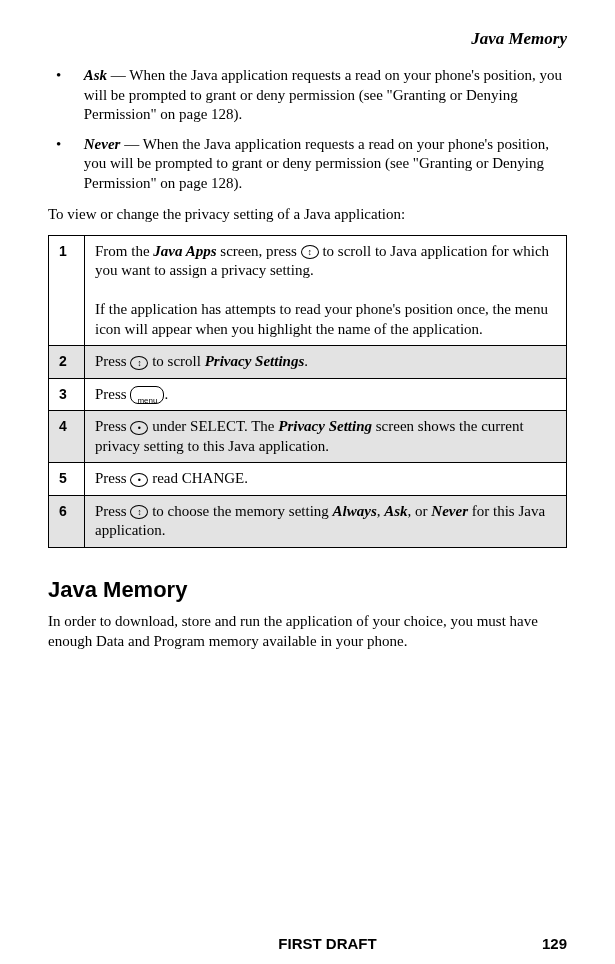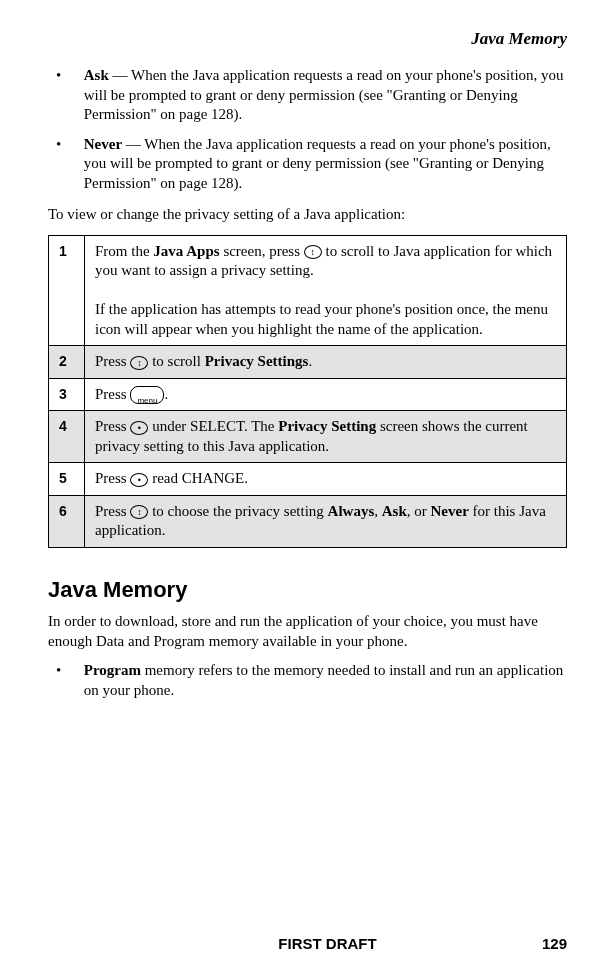--- a/index.html
+++ b/index.html
@@ -71,21 +71,21 @@
       position: absolute;
       bottom: 30px;
       left: 48px;
       right: 48px;
       font-weight: bold;
       font-family: Arial, Helvetica, sans-serif;
       font-size: 15px;
     }
     .footer .draft { position: absolute; left: 50%; transform: translateX(-50%); margin-left: 20px; }
     .footer .pnum { position: absolute; right: 0; }
-    .b { font-weight: bold; }
+    .b { font-weight: bold; font-style: italic; }
   </style>
 </head>
 <body>
 
 <div class="hdr">Java Memory</div>
 
 <ul class="top">
   <li>
     <span class="bul">•</span>
     <span class="bultxt">
@@ -132,34 +132,28 @@
   </tr>
   <tr>
     <td class="num">5</td>
     <td>
       <span>Press </span><span class="icon">•</span><span> read CHANGE.</span>
     </td>
   </tr>
   <tr class="shade">
     <td class="num">6</td>
     <td>
-      <span>Press </span><span class="icon">↕</span><span> to choose the privacy setting </span><span class="b">Always</span><span>, </span><span class="b">Ask</span><span>, or </span><span class="b">Never</span><span> for this Java application.</span>
+      <span>Press </span><span class="icon">↕</span><span> to choose the memory setting </span><span class="b">Always</span><span>, </span><span class="b">Ask</span><span>, or </span><span class="b">Never</span><span> for this Java application.</span>
     </td>
   </tr>
 </tbody>
   </table>
 
 <h2 class="sec">Java Memory</h2>
 <p class="para">In order to download, store and run the application of your choice, you must have enough Data and Program memory available in your phone.</p>
 
 <ul class="top">
-  <li>
-    <span class="bul">•</span>
-    <span class="bultxt">
-      <span class="b">Program</span><span> memory refers to the memory needed to install and run an application on your phone.</span>
-    </span>
-  </li>
 </ul>
 
 <div class="footer">
   <span class="draft">FIRST DRAFT</span>
   <span class="pnum">129</span>
 </div>
 
 </body></html>

